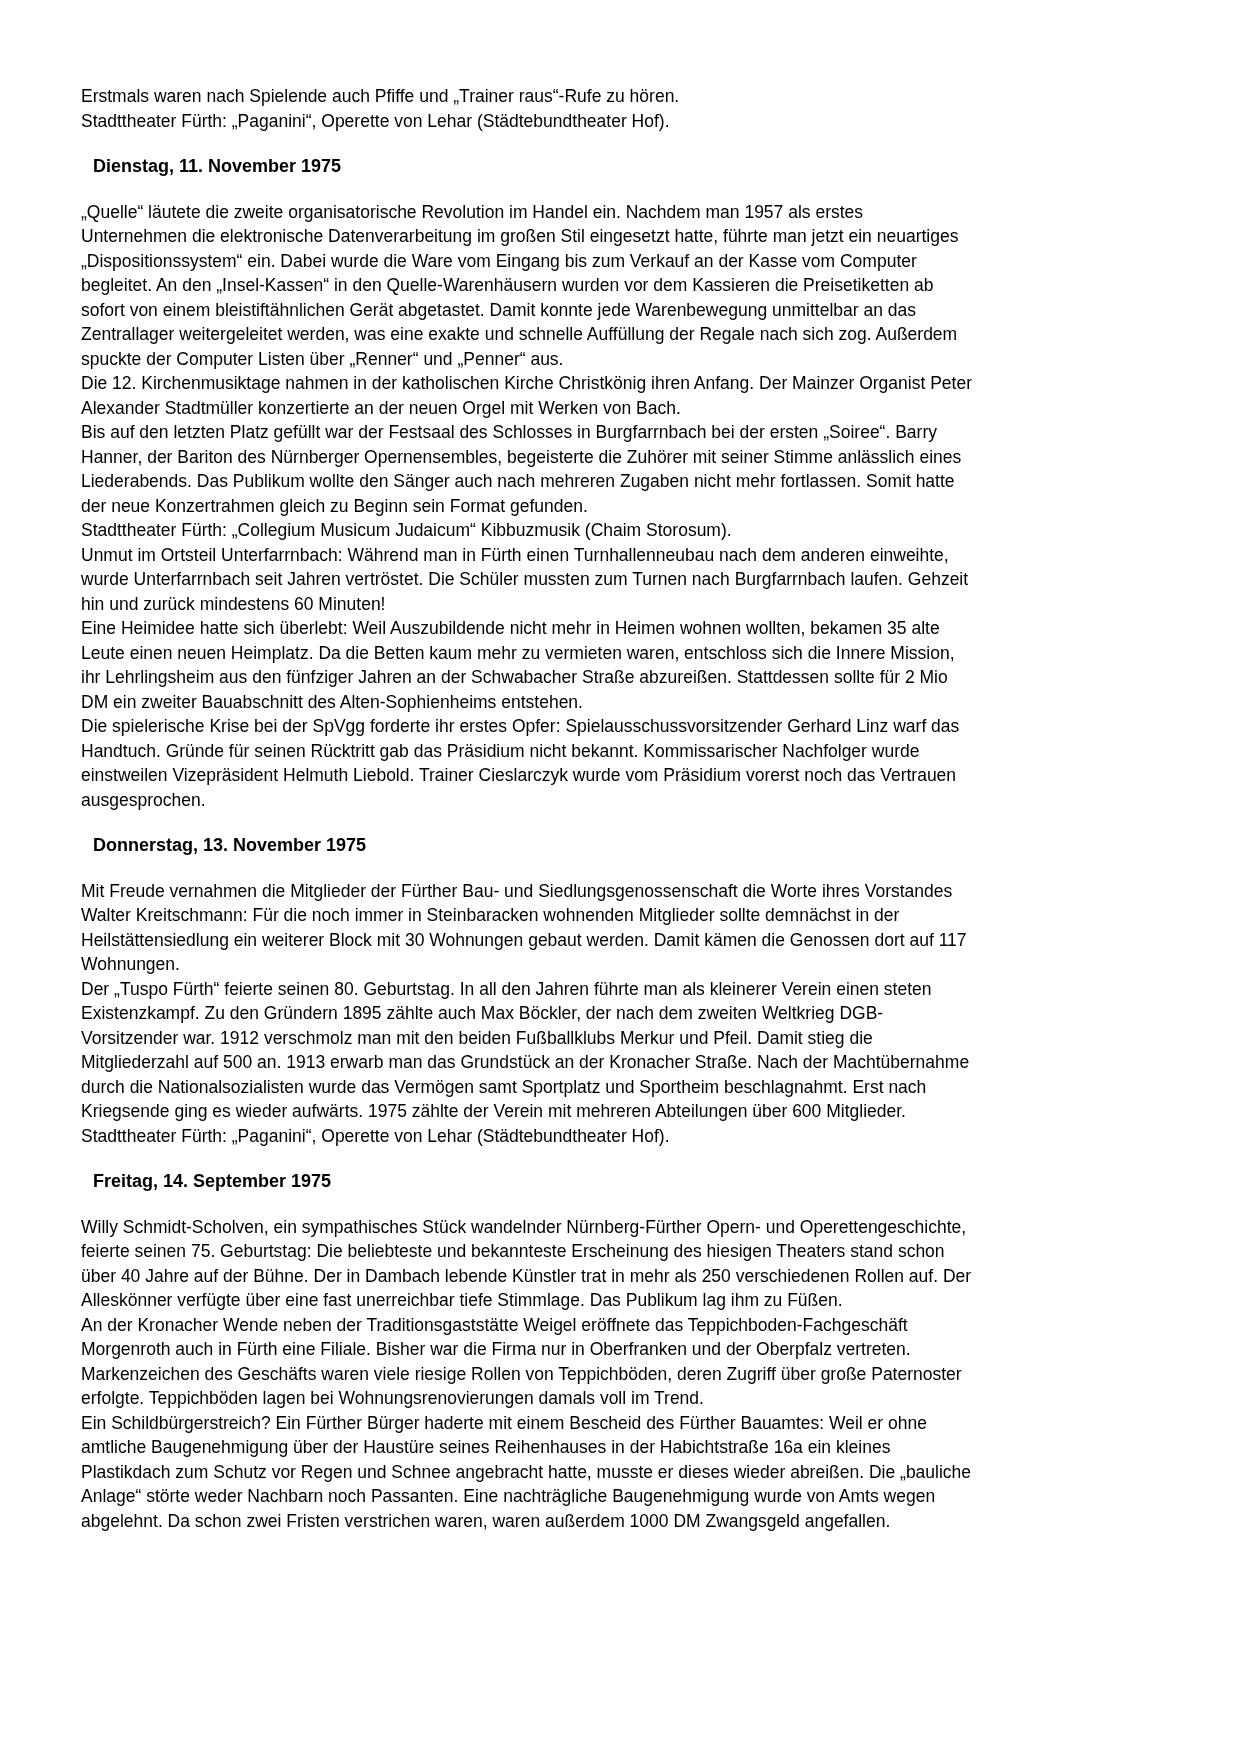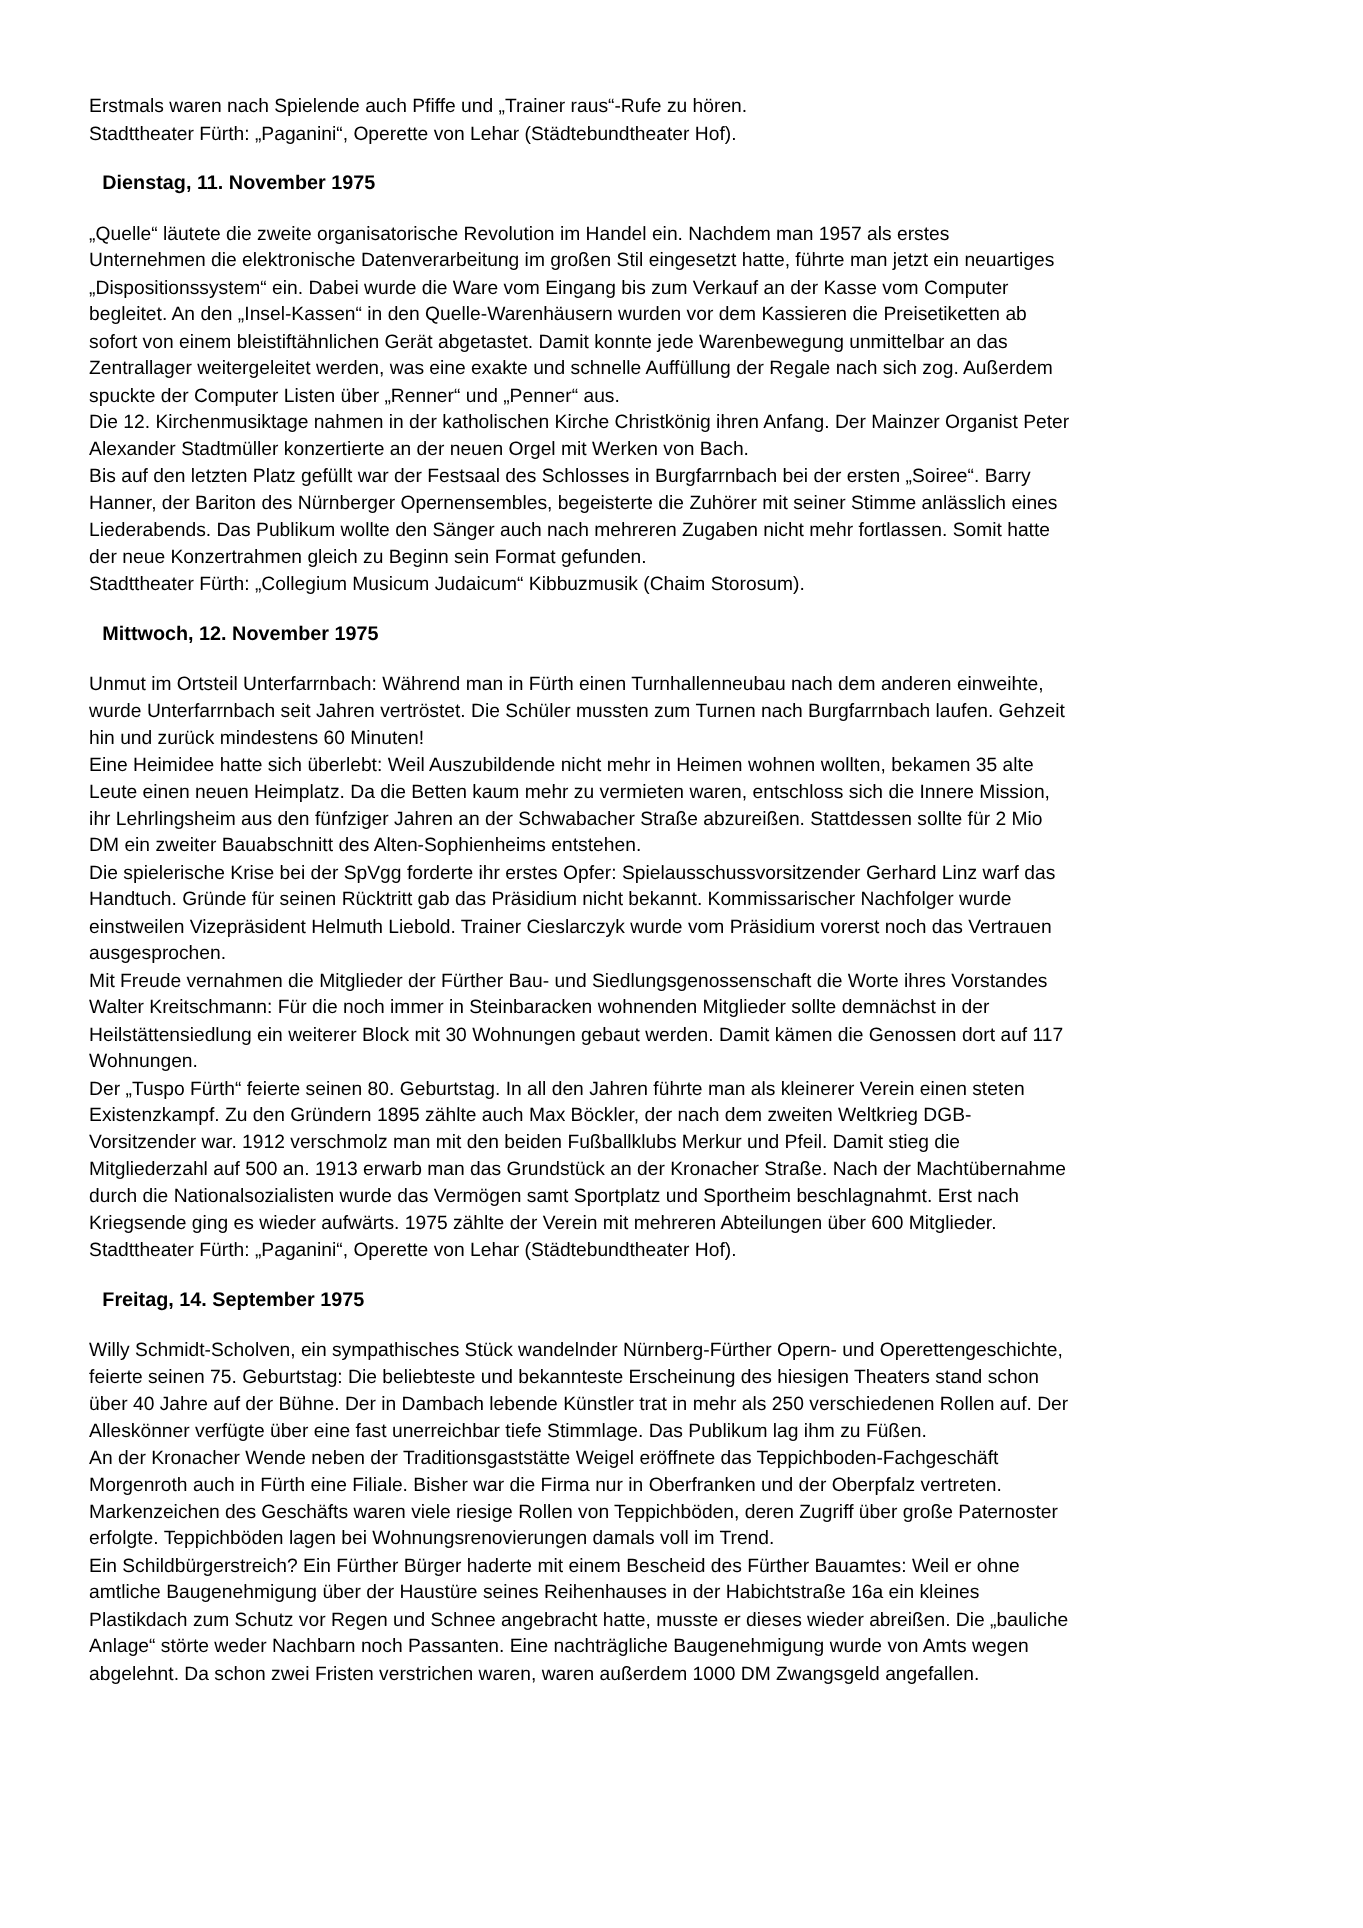--- a/index.html
+++ b/index.html
@@ -63,32 +63,32 @@
 sofort von einem bleistiftähnlichen Gerät abgetastet. Damit konnte jede Warenbewegung unmittelbar an das
 Zentrallager weitergeleitet werden, was eine exakte und schnelle Auffüllung der Regale nach sich zog. Außerdem
 spuckte der Computer Listen über „Renner“ und „Penner“ aus.
 Die 12. Kirchenmusiktage nahmen in der katholischen Kirche Christkönig ihren Anfang. Der Mainzer Organist Peter
 Alexander Stadtmüller konzertierte an der neuen Orgel mit Werken von Bach.
 Bis auf den letzten Platz gefüllt war der Festsaal des Schlosses in Burgfarrnbach bei der ersten „Soiree“. Barry
 Hanner, der Bariton des Nürnberger Opernensembles, begeisterte die Zuhörer mit seiner Stimme anlässlich eines
 Liederabends. Das Publikum wollte den Sänger auch nach mehreren Zugaben nicht mehr fortlassen. Somit hatte
 der neue Konzertrahmen gleich zu Beginn sein Format gefunden.
 Stadttheater Fürth: „Collegium Musicum Judaicum“ Kibbuzmusik (Chaim Storosum).</p>
-    <h2 class="heading">Mittwoch, 12. November 1975</h2>
     <p class="para">Unmut im Ortsteil Unterfarrnbach: Während man in Fürth einen Turnhallenneubau nach dem anderen einweihte,
 wurde Unterfarrnbach seit Jahren vertröstet. Die Schüler mussten zum Turnen nach Burgfarrnbach laufen. Gehzeit
 hin und zurück mindestens 60 Minuten!
 Eine Heimidee hatte sich überlebt: Weil Auszubildende nicht mehr in Heimen wohnen wollten, bekamen 35 alte
 Leute einen neuen Heimplatz. Da die Betten kaum mehr zu vermieten waren, entschloss sich die Innere Mission,
 ihr Lehrlingsheim aus den fünfziger Jahren an der Schwabacher Straße abzureißen. Stattdessen sollte für 2 Mio
 DM ein zweiter Bauabschnitt des Alten-Sophienheims entstehen.
 Die spielerische Krise bei der SpVgg forderte ihr erstes Opfer: Spielausschussvorsitzender Gerhard Linz warf das
 Handtuch. Gründe für seinen Rücktritt gab das Präsidium nicht bekannt. Kommissarischer Nachfolger wurde
 einstweilen Vizepräsident Helmuth Liebold. Trainer Cieslarczyk wurde vom Präsidium vorerst noch das Vertrauen
 ausgesprochen.</p>
+    <h2 class="heading">Donnerstag, 13. November 1975</h2>
     <p class="para">Mit Freude vernahmen die Mitglieder der Fürther Bau- und Siedlungsgenossenschaft die Worte ihres Vorstandes
 Walter Kreitschmann: Für die noch immer in Steinbaracken wohnenden Mitglieder sollte demnächst in der
 Heilstättensiedlung ein weiterer Block mit 30 Wohnungen gebaut werden. Damit kämen die Genossen dort auf 117
 Wohnungen.
 Der „Tuspo Fürth“ feierte seinen 80. Geburtstag. In all den Jahren führte man als kleinerer Verein einen steten
 Existenzkampf. Zu den Gründern 1895 zählte auch Max Böckler, der nach dem zweiten Weltkrieg DGB-
 Vorsitzender war. 1912 verschmolz man mit den beiden Fußballklubs Merkur und Pfeil. Damit stieg die
 Mitgliederzahl auf 500 an. 1913 erwarb man das Grundstück an der Kronacher Straße. Nach der Machtübernahme
 durch die Nationalsozialisten wurde das Vermögen samt Sportplatz und Sportheim beschlagnahmt. Erst nach
 Kriegsende ging es wieder aufwärts. 1975 zählte der Verein mit mehreren Abteilungen über 600 Mitglieder.

